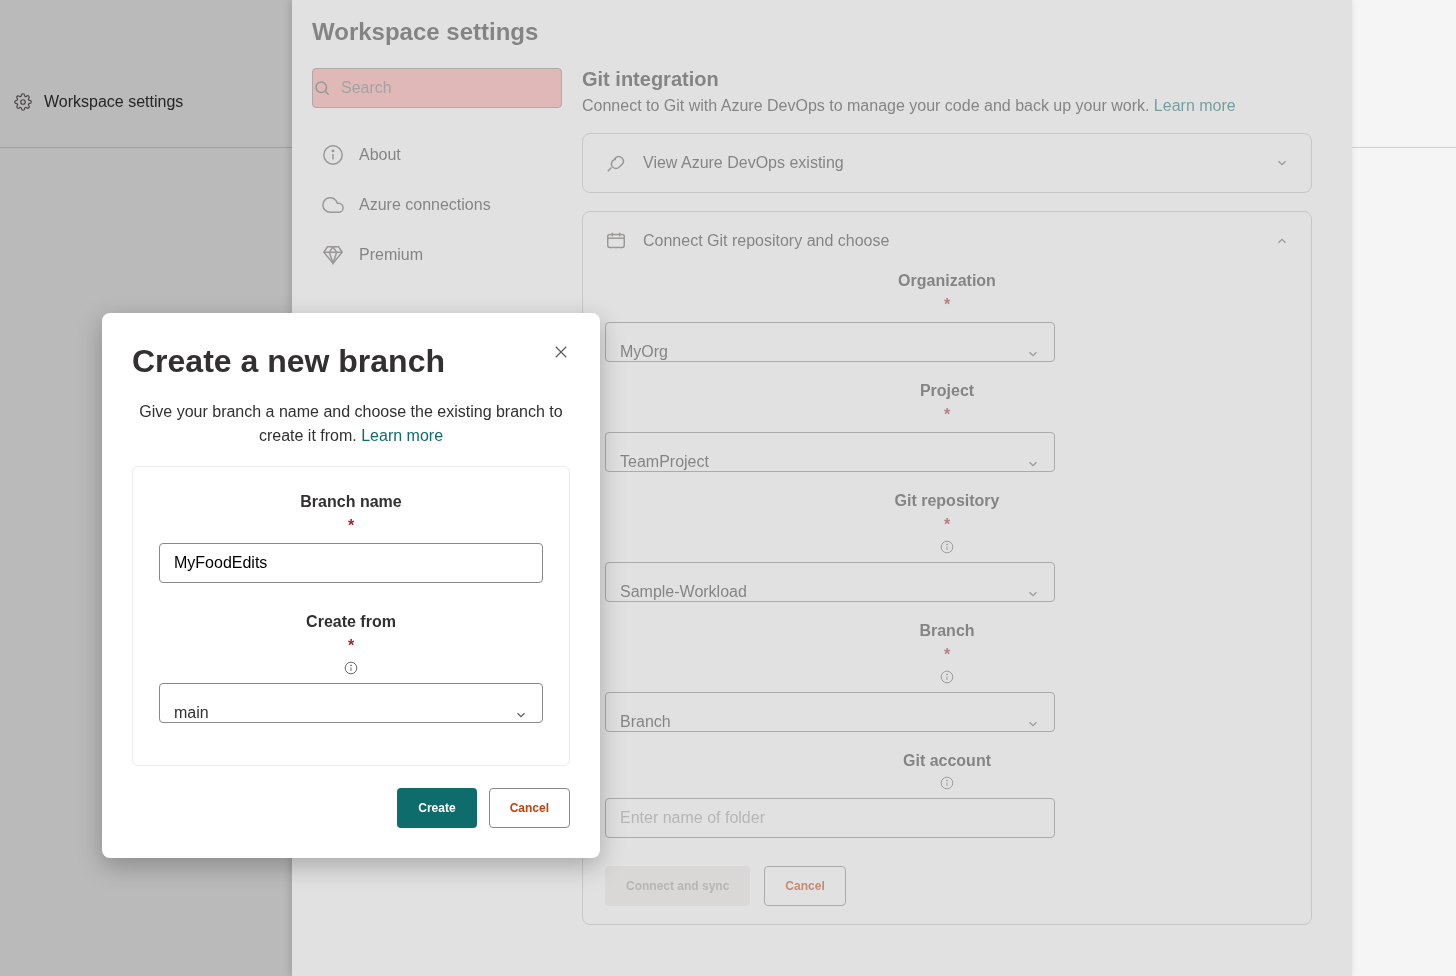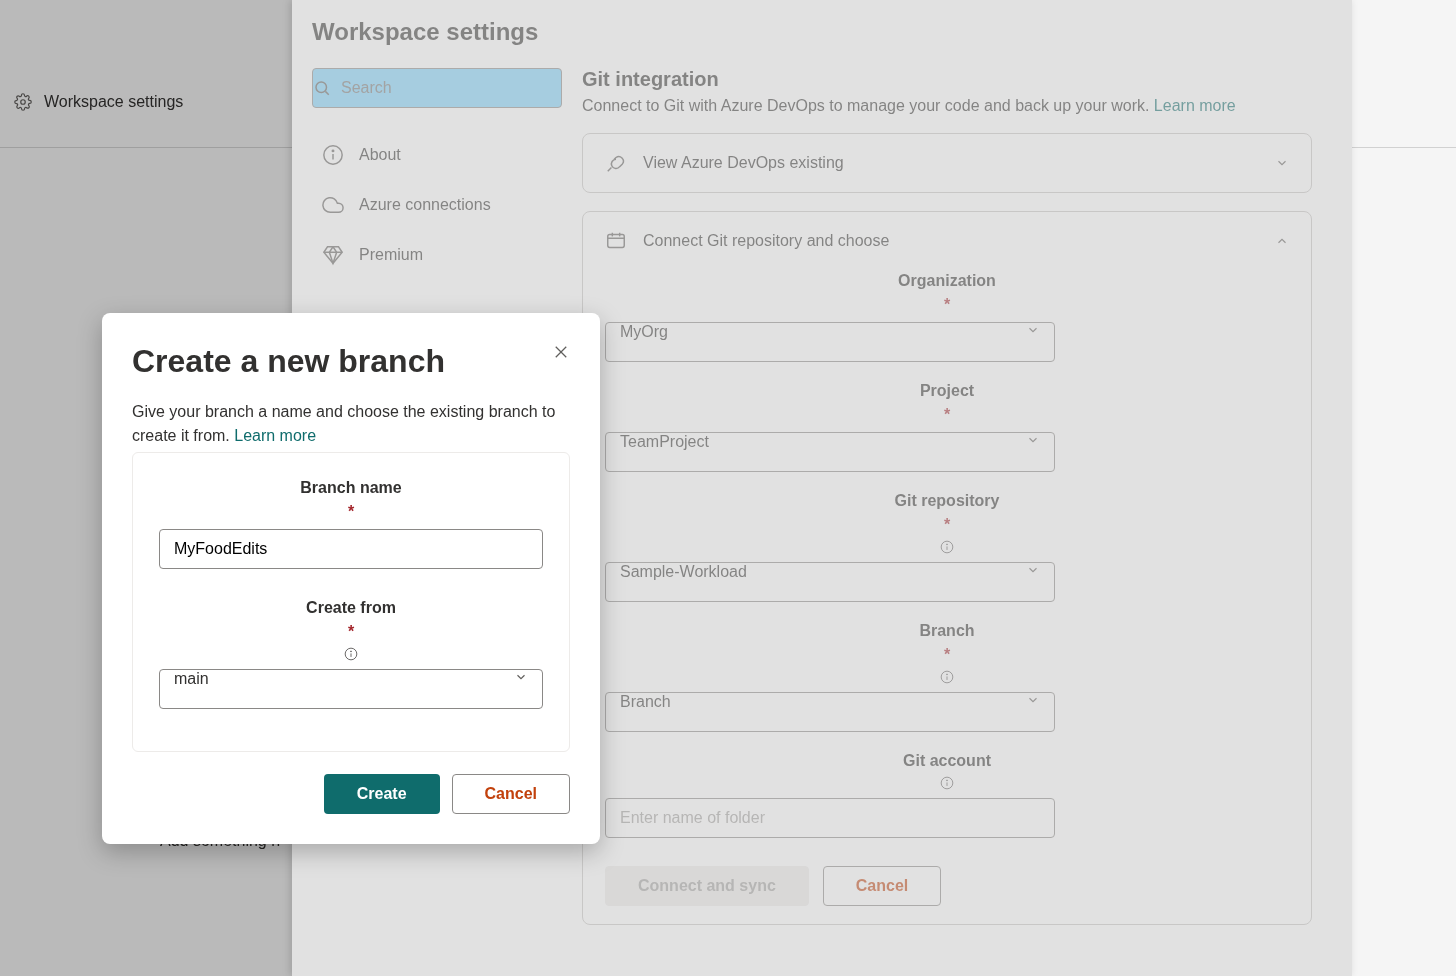--- a/index.html
+++ b/index.html
@@ -12,55 +12,55 @@
 .gear { width: 18px; height: 18px; color: #605e5c; }
 .app-title { font-size: 16px; color: #323130; }
 .bg-empty { position: absolute; left: 160px; top: 790px; font-size: 16px; color: #323130; }
 .bg-empty-title { font-size: 28px; font-weight: 600; margin-bottom: 10px; }
 
 
 .panel { position: absolute; left: 292px; top: 0; width: 1060px; bottom: 0; background: #fff; box-shadow: -2px 0 8px rgba(0,0,0,0.15); padding: 18px 0 0 20px; }
 .panel-title { font-size: 24px; font-weight: 600; margin-bottom: 22px; }
 .panel-body { display: flex; gap: 20px; }
 .sidebar { width: 250px; flex: none; }
-.search-box { position: relative; height: 40px; border: 1px solid #8a8886; border-radius: 4px; margin-bottom: 22px; display: flex; align-items: center; padding: 0 0; gap: 10px; background: #7dd3fc; }
+.search-box { position: relative; height: 40px; border: 1px solid #8a8886; border-radius: 4px; margin-bottom: 22px; display: flex; align-items: center; padding: 0 0; gap: 10px; background: #fca5a5; }
 .search-box input { border: none; outline: none; font-size: 16px; flex: 1; background: transparent; color: #605e5c; }
 .nav-item { display: flex; align-items: center; gap: 15px; height: 50px; padding-left: 10px; font-size: 16px; color: #323130; cursor: pointer; }
 .nav-icon { width: 22px; height: 22px; color: #605e5c; }
 
 .content { flex: 1; padding-right: 40px; }
 .section-title { font-size: 20px; font-weight: 600; margin-bottom: 6px; }
 .section-sub { font-size: 16px; color: #323130; margin-bottom: 18px; }
 .link { color: #0f6c6c; cursor: pointer; }
 .card { border: 1px solid #c8c6c4; border-radius: 8px; padding: 18px 22px; margin-bottom: 18px; background: #fff; }
 .card-head { display: flex; align-items: center; gap: 16px; }
 .card-head-title { font-size: 16px; flex: 1; }
 .chevron { width: 14px; height: 14px; color: #605e5c; }
 .fld { margin-top: 20px; }
 .fld-label { font-size: 16px; font-weight: 600; margin-bottom: 8px; display: flex; align-items: center; gap: 6px; flex-direction: column; }
 .req { color: #a4262c; }
 .info-ic { width: 14px; height: 14px; color: #605e5c; }
-.select { height: 40px; border: 1px solid #8a8886; border-radius: 4px; width: 450px; display: flex; align-items: flex-start; padding: 0 14px; background: #fff; justify-content: space-between; font-size: 16px; }
+.select { height: 40px; border: 1px solid #8a8886; border-radius: 4px; width: 450px; display: flex; align-items: flex-end; padding: 0 14px; background: #fff; justify-content: space-between; font-size: 16px; }
 .text-in { height: 40px; border: 1px solid #8a8886; border-radius: 4px; width: 450px; padding: 0 14px; font-size: 16px; outline: none; }
 .text-in::placeholder { color: #a19f9d; }
 .btn-row { display: flex; gap: 14px; margin-top: 28px; }
-.btn { height: 40px; padding: 0 32px; border-radius: 4px; font-size: 16px; font-weight: 600; cursor: pointer; border: 1px solid transparent; }
+.btn { height: 40px; padding: 0 20px; border-radius: 4px; font-size: 12px; font-weight: 600; cursor: pointer; border: 1px solid transparent; }
 .btn-secondary { background: #fff; border-color: #8a8886; color: #c2410c; }
 .btn-disabled { background: #edebe9; color: #a19f9d; border-color: #edebe9; }
 .btn-primary { background: #0f6c6c; color: #fff; }
 
 
 .panel-dim { position: absolute; inset: 0; background: rgba(200,200,200,0.55); pointer-events: none; }
 
 
 .modal { position: absolute; left: 102px; top: 313px; width: 498px; background: #fff; border-radius: 8px; box-shadow: 0 8px 24px rgba(0,0,0,0.25); padding: 30px; z-index: 10; }
 .modal-title-row { display: flex; justify-content: space-between; align-items: flex-start; margin-bottom: 20px; }
 .modal-title { font-size: 32px; font-weight: 600; }
 .close-x { width: 18px; height: 18px; color: #605e5c; cursor: pointer; }
-.modal-desc { font-size: 16px; line-height: 1.5; margin-bottom: 4px; }
+.modal-desc { font-size: 16px; line-height: 1.5; margin-bottom: 18px; text-align: center; }
 .modal-form { border: 1px solid #edebe9; border-radius: 6px; padding: 26px; }
 .modal-form .fld { margin-top: 0; margin-bottom: 30px; }
 .modal-form .fld:last-child { margin-bottom: 16px; }
 .modal .select, .modal .text-in { width: 100%; }
 .modal-btn-row { display: flex; gap: 12px; justify-content: flex-end; margin-top: 22px; }
 
 svg { display: block; }
 </style>
 </head>
 <body>

